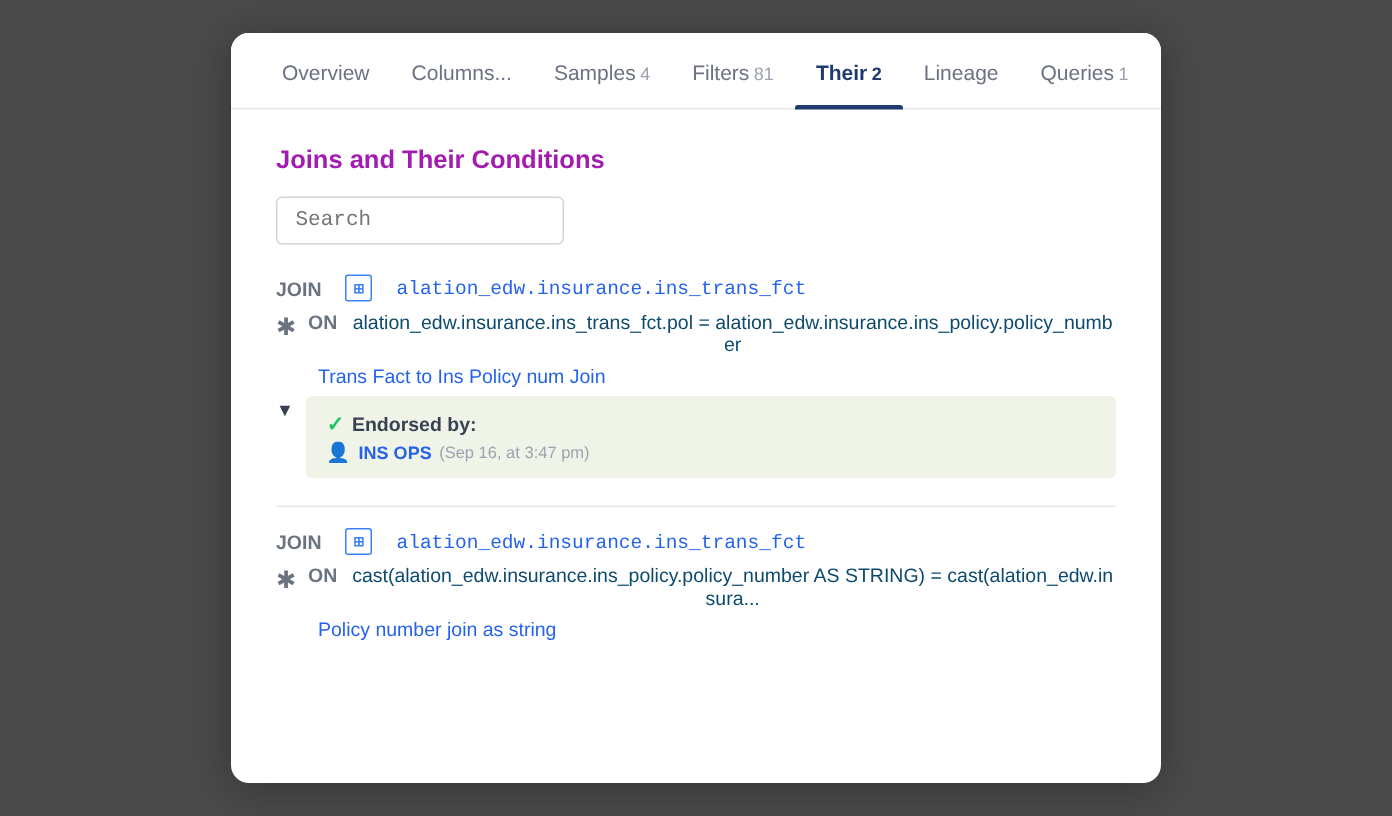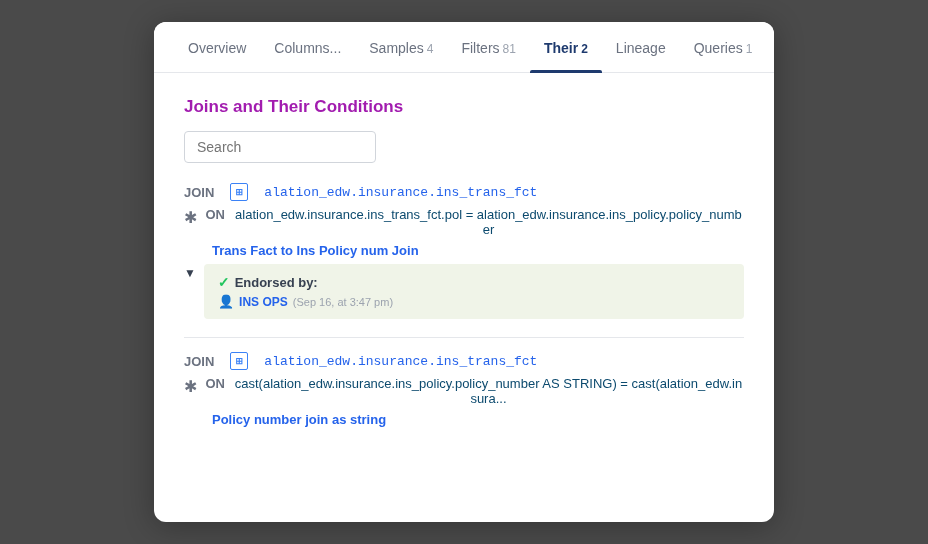--- a/index.html
+++ b/index.html
@@ -72,20 +72,21 @@
     }
     .search-box {
       border: 1px solid #d1d5db;
       border-radius: 4px;
       padding: 7px 12px;
       font-size: 14px;
       color: #9ca3af;
       width: 192px;
       margin-bottom: 20px;
       outline: none;
+      font-family: Liberation Mono, monospace;
     }
     .join-block {
       margin-bottom: 18px;
     }
     .join-row {
       display: flex;
       align-items: center;
       gap: 16px;
       margin-bottom: 6px;
       font-size: 13.5px;
@@ -136,21 +137,20 @@
       font-size: 13px;
       word-break: break-all;
       text-align: center;
     }
     .join-name {
       color: #2563eb;
       font-size: 13px;
       margin-left: 28px;
       margin-bottom: 6px;
       cursor: pointer;
-      font-weight: bold;
     }
     .endorsed-row {
       display: flex;
       align-items: flex-start;
       gap: 8px;
       margin: 6px 0;
     }
     .chevron-down {
       color: #374151;
       font-size: 12px;

